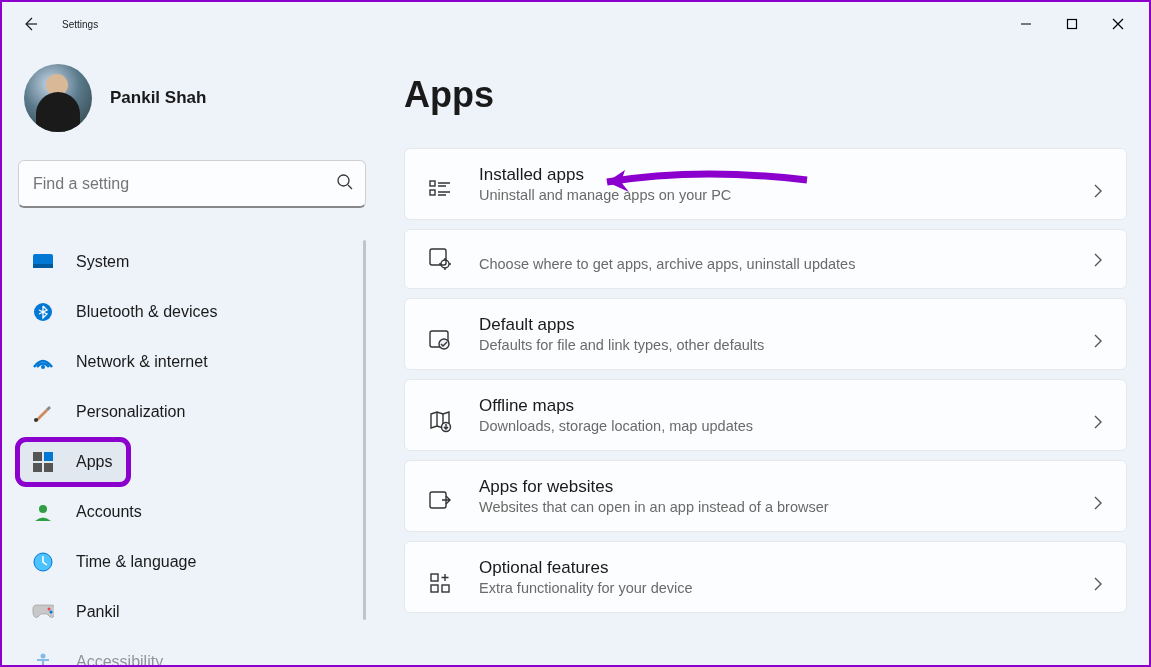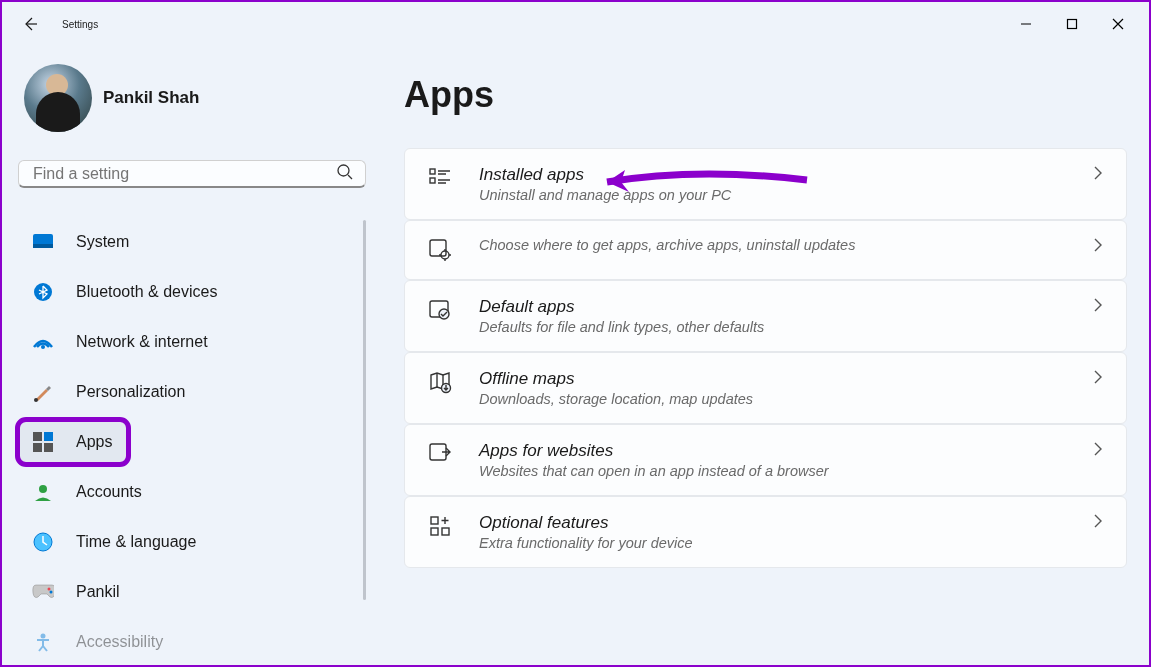--- a/index.html
+++ b/index.html
@@ -48,21 +48,21 @@
       height: calc(100% - 44px);
     }
     .sidebar {
       width: 380px;
       padding: 18px 16px 0 16px;
       position: relative;
     }
     .user-row {
       display: flex;
       align-items: center;
-      gap: 11px;
+      gap: 18px;
       margin-bottom: 28px;
       padding-left: 6px;
       text-align: right;
     }
     .avatar {
       width: 68px;
       height: 68px;
       border-radius: 50%;
       background: radial-gradient(circle at 40% 30%, #c8d8e8 0%, #5a7a8c 45%, #2a3a3a 100%);
       position: relative;
@@ -88,21 +88,21 @@
       font-size: 17px;
       font-weight: 600;
       color: #1a1a1a;
     }
     .search-box {
       position: relative;
       margin-bottom: 32px;
     }
     .search-input {
       width: 100%;
-      height: 28px;
+      height: 48px;
       border: 1px solid #d0d0d0;
       border-bottom: 2px solid #888;
       border-radius: 6px;
       background: #fbfdff;
       padding: 0 40px 0 14px;
       font-size: 16px;
       outline: none;
       color: #555;
     }
     .search-icon-wrap {
@@ -162,26 +162,25 @@
       font-weight: 600;
       color: #1a1a1a;
       margin-bottom: 32px;
     }
     .card {
       background: #fcfdfe;
       border: 1px solid #e5e8ec;
       border-radius: 6px;
       padding: 16px 22px;
       display: flex;
-      align-items: flex-start;
+      align-items: flex-end;
       gap: 26px;
-      margin-bottom: 0;
+      margin-bottom: 9px;
       cursor: pointer;
       position: relative;
-      font-style: italic;
     }
     .card-icon {
       width: 26px;
       height: 26px;
       display: flex;
       align-items: center;
       justify-content: center;
     }
     .card-text {
       flex: 1;

